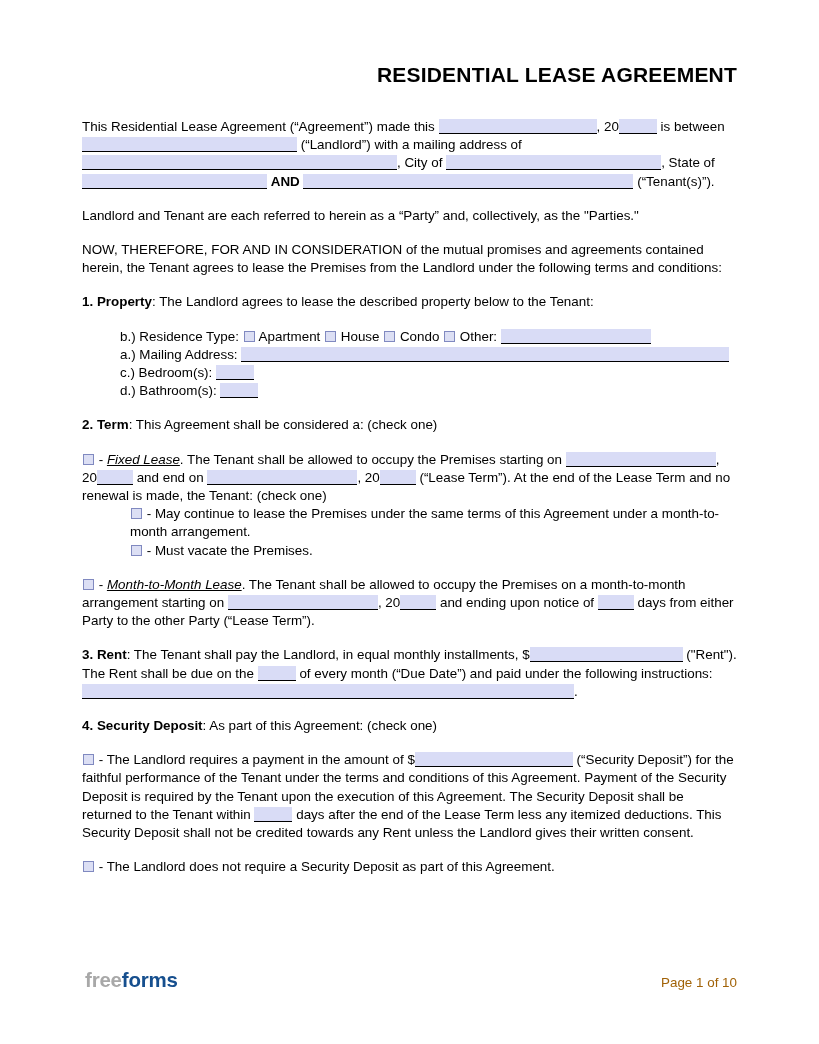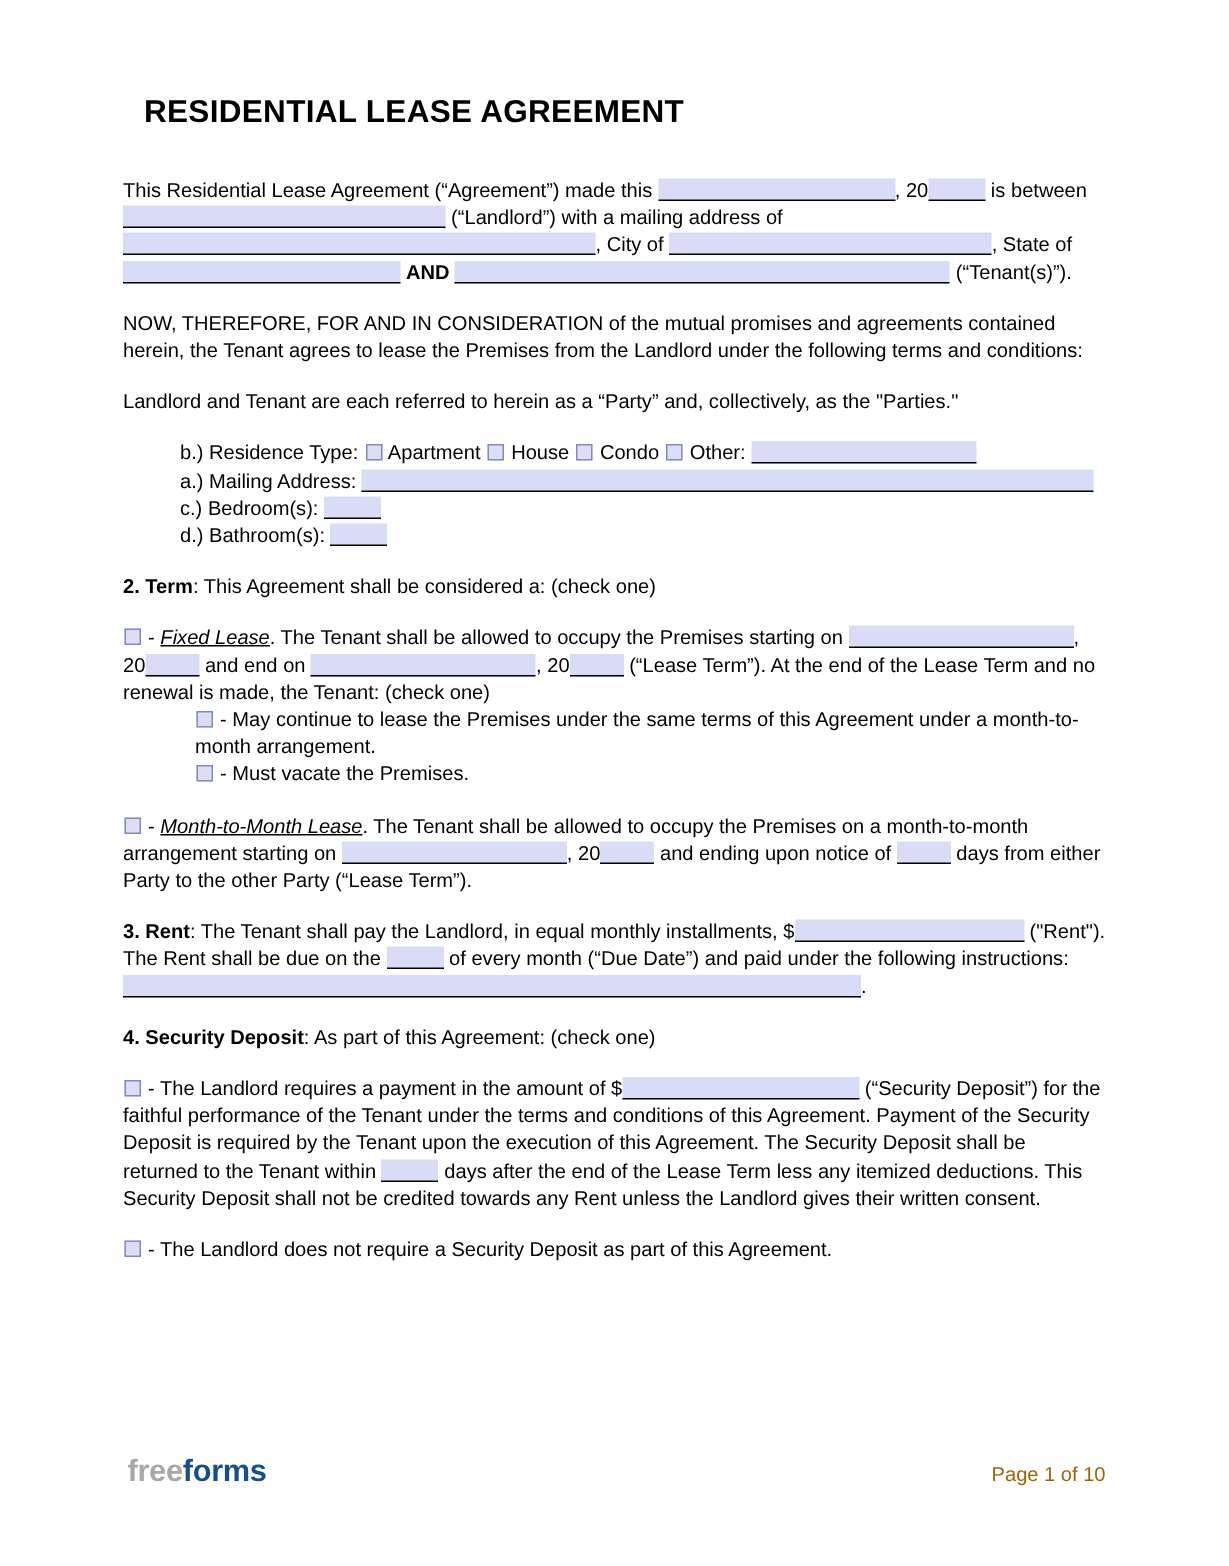--- a/index.html
+++ b/index.html
@@ -15,21 +15,21 @@
   .page{
     position:relative;
     width:819px;height:1044px;
     background:#ffffff;
     font-family:"Liberation Sans","DejaVu Sans",sans-serif;
     font-size:13.4px;line-height:18.2px;color:#000;
     overflow:hidden;
   }
   .doc-title{
     position:absolute;top:62px;left:96px;right:82px;
-    text-align:left;font-size:21px;font-weight:bold;
+    text-align:right;font-size:21px;font-weight:bold;
     margin:0;letter-spacing:0.2px;line-height:25px;
   }
   .content{position:absolute;top:118px;left:82px;right:82px;}
   .content p{margin:0 0 16px 0;}
   .content p.tight{margin-bottom:0;}
   .li{padding-left:38px;margin-bottom:0 !important;}
   .li-group{margin:0 0 16px 0;}
   .sub{padding-left:48px;margin-bottom:0 !important;}
   .block{margin:0 0 16px 0;}
   .b{font-weight:bold;}
@@ -59,24 +59,25 @@
 <body>
 
 <div class="page">
 
   <h1 class="doc-title">RESIDENTIAL LEASE AGREEMENT</h1>
 
   <div class="content">
 
     <p><span>This Residential Lease Agreement (“Agreement”) made this </span><span class="blank" style="width: 158px;"></span><span>, 20</span><span class="blank" style="width: 38px;"></span><span> is between </span><span class="blank" style="width: 215px;"></span><span> (“Landlord”) with a mailing address of </span><span class="blank" style="width: 315px;"></span><span>, City of </span><span class="blank" style="width: 215px;"></span><span>, State of </span><span class="blank" style="width: 185px;"></span><span> </span><span class="b">AND</span><span> </span><span class="blank" style="width: 330px;"></span><span> (“Tenant(s)”).</span></p>
 
+    <p><span>Landlord and Tenant are each referred to herein as a “Party” and, collectively, as the "Parties."</span></p>
+
     <p><span>NOW, THEREFORE, FOR AND IN CONSIDERATION of the mutual promises and agreements contained herein, the Tenant agrees to lease the Premises from the Landlord under the following terms and conditions:</span></p>
 
-    <p><span>Landlord and Tenant are each referred to herein as a “Party” and, collectively, as the "Parties."</span></p>
-
+    <p><span class="b">1. Property</span><span>: The Landlord agrees to lease the described property below to the Tenant:</span></p>
 
     <div class="li-group">
       <p class="li"><span>b.) Residence Type: </span><span class="cb"></span><span> Apartment </span><span class="cb"></span><span> House </span><span class="cb"></span><span> Condo </span><span class="cb"></span><span> Other: </span><span class="blank" style="width: 150px;"></span></p>
       <p class="li"><span>a.) Mailing Address: </span><span class="blank" style="width: 488px;"></span></p>
       <p class="li"><span>c.) Bedroom(s): </span><span class="blank" style="width: 38px;"></span></p>
       <p class="li"><span>d.) Bathroom(s): </span><span class="blank" style="width: 38px;"></span></p>
     </div>
 
 
     <p><span class="b">2. Term</span><span>: This Agreement shall be considered a: (check one)</span></p>

